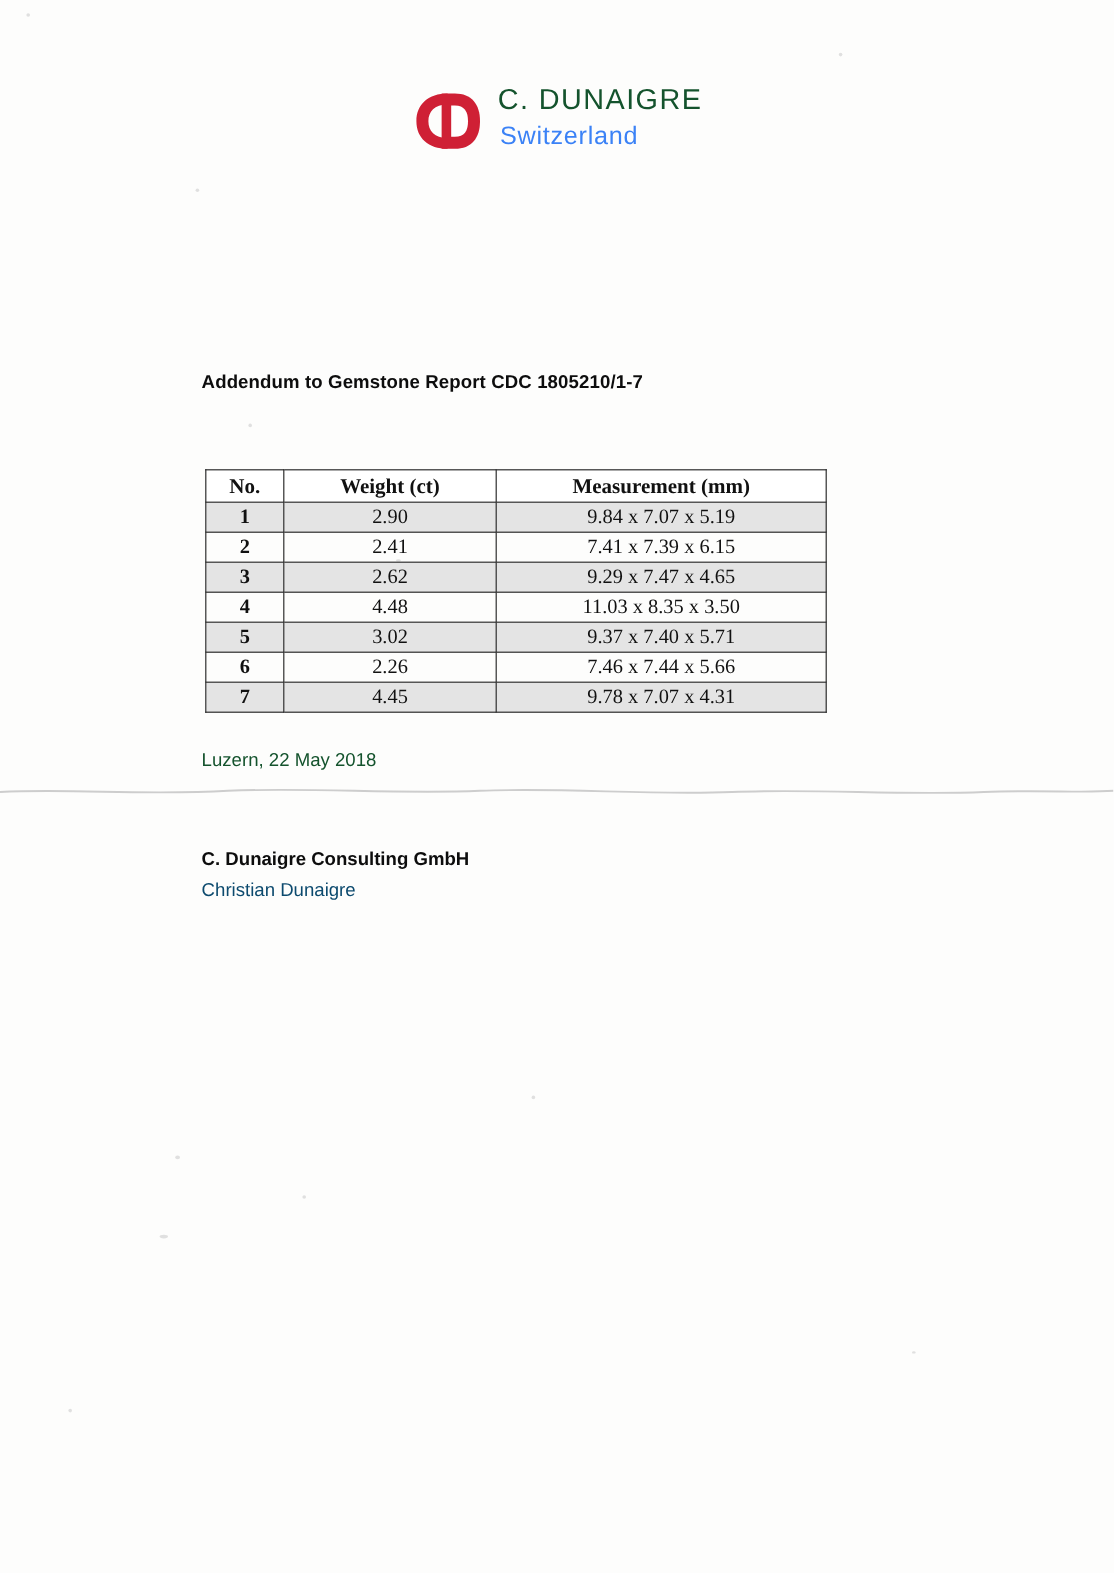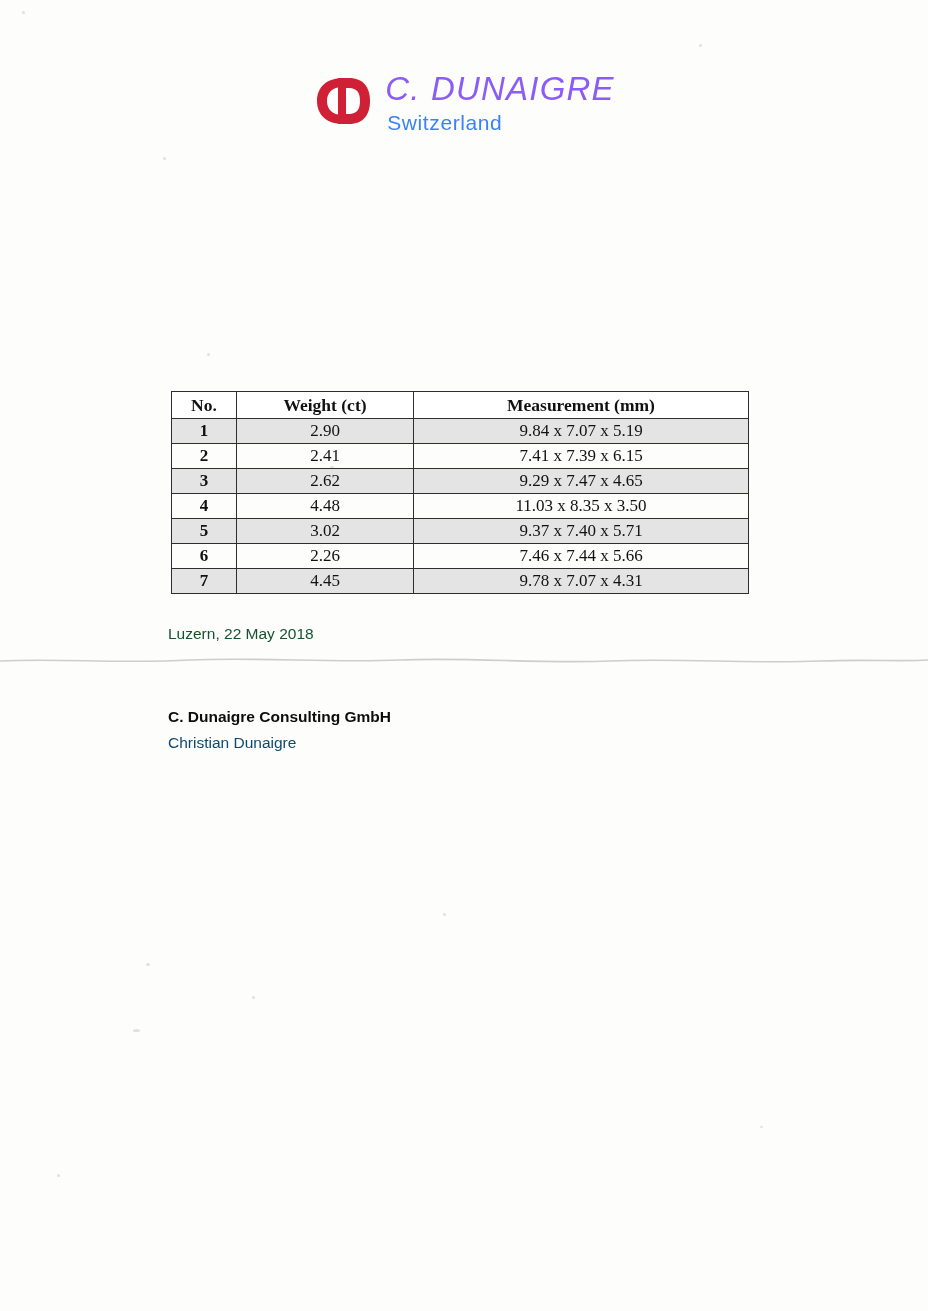--- a/index.html
+++ b/index.html
@@ -51,25 +51,24 @@
     height: 54px;
     margin-top: 2px;
   }
   .logo-mark svg { display: block; }
   .logo-text {
     display: flex;
     flex-direction: column;
     line-height: 1;
   }
   .logo-name {
-    font-size: 33px;
+    font-size: 24px;
     letter-spacing: 1.2px;
-    color: #8b5cf6;
+    color: #14532d;
     font-weight: 400;
-    font-style: italic;
   }
   .logo-sub {
     font-size: 21px;
     color: #3b82f6;
     letter-spacing: 0.6px;
     margin-top: 7px;
     margin-left: 2px;
     font-weight: 400;
   }
 
@@ -81,21 +80,21 @@
     font-size: 15.5px;
     font-weight: bold;
     color: #0d0d0d;
     letter-spacing: 0.1px;
   }
 
   table.data {
     position: absolute;
     left: 171px;
     top: 391px;
-    width: 578px;
+    width: 518px;
     border-collapse: collapse;
     font-family: "Liberation Serif", serif;
   }
   table.data th,
   table.data td {
     border: 1px solid #2e2e2e;
     text-align: center;
     font-size: 17px;
     color: #111;
     height: 24px;
@@ -191,20 +190,21 @@
           <path d="M33 14 L36 14 C44 14 47 19 47 27 C47 35 44 40 36 40 L33 40 Z" fill="#ffffff"></path>
         </svg>
       </div>
       <div class="logo-text">
         <div class="logo-name">C. DUNAIGRE</div>
         <div class="logo-sub">Switzerland</div>
       </div>
     </div>
   </div>
 
+  <div class="doc-title">Addendum to Gemstone Report CDC 1805210/1-7</div>
 
   <table class="data">
     <thead>
       <tr>
         <th class="no-col">No.</th>
         <th class="weight-col">Weight (ct)</th>
         <th>Measurement (mm)</th>
       </tr>
     </thead>
     <tbody>

